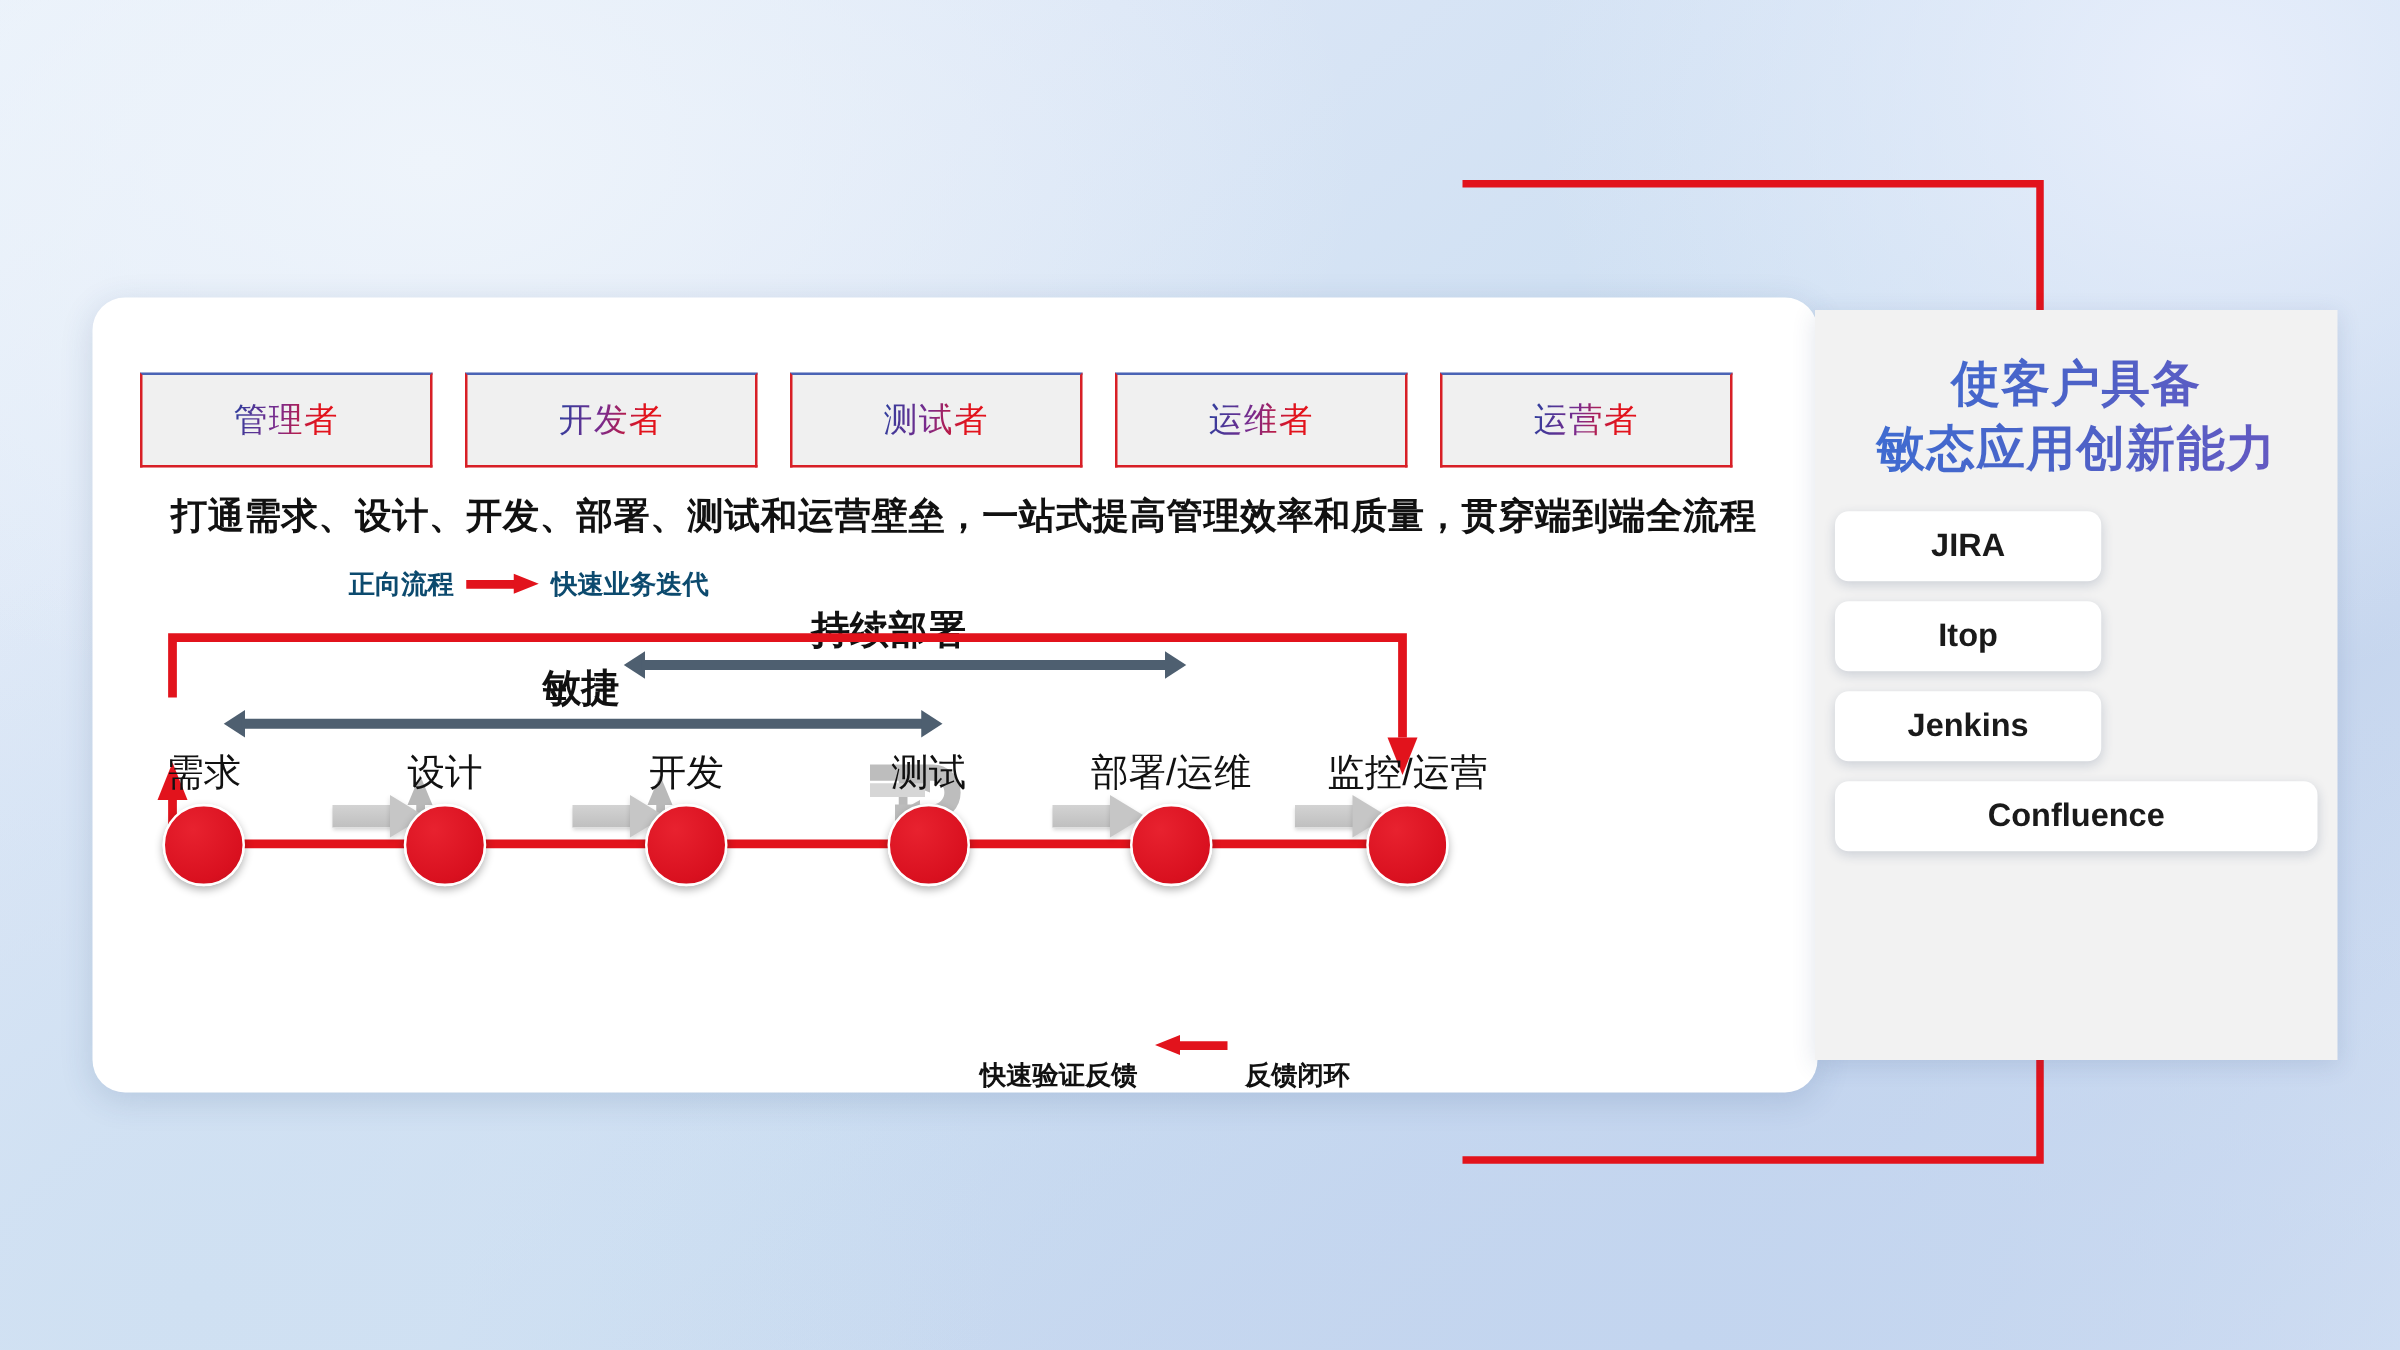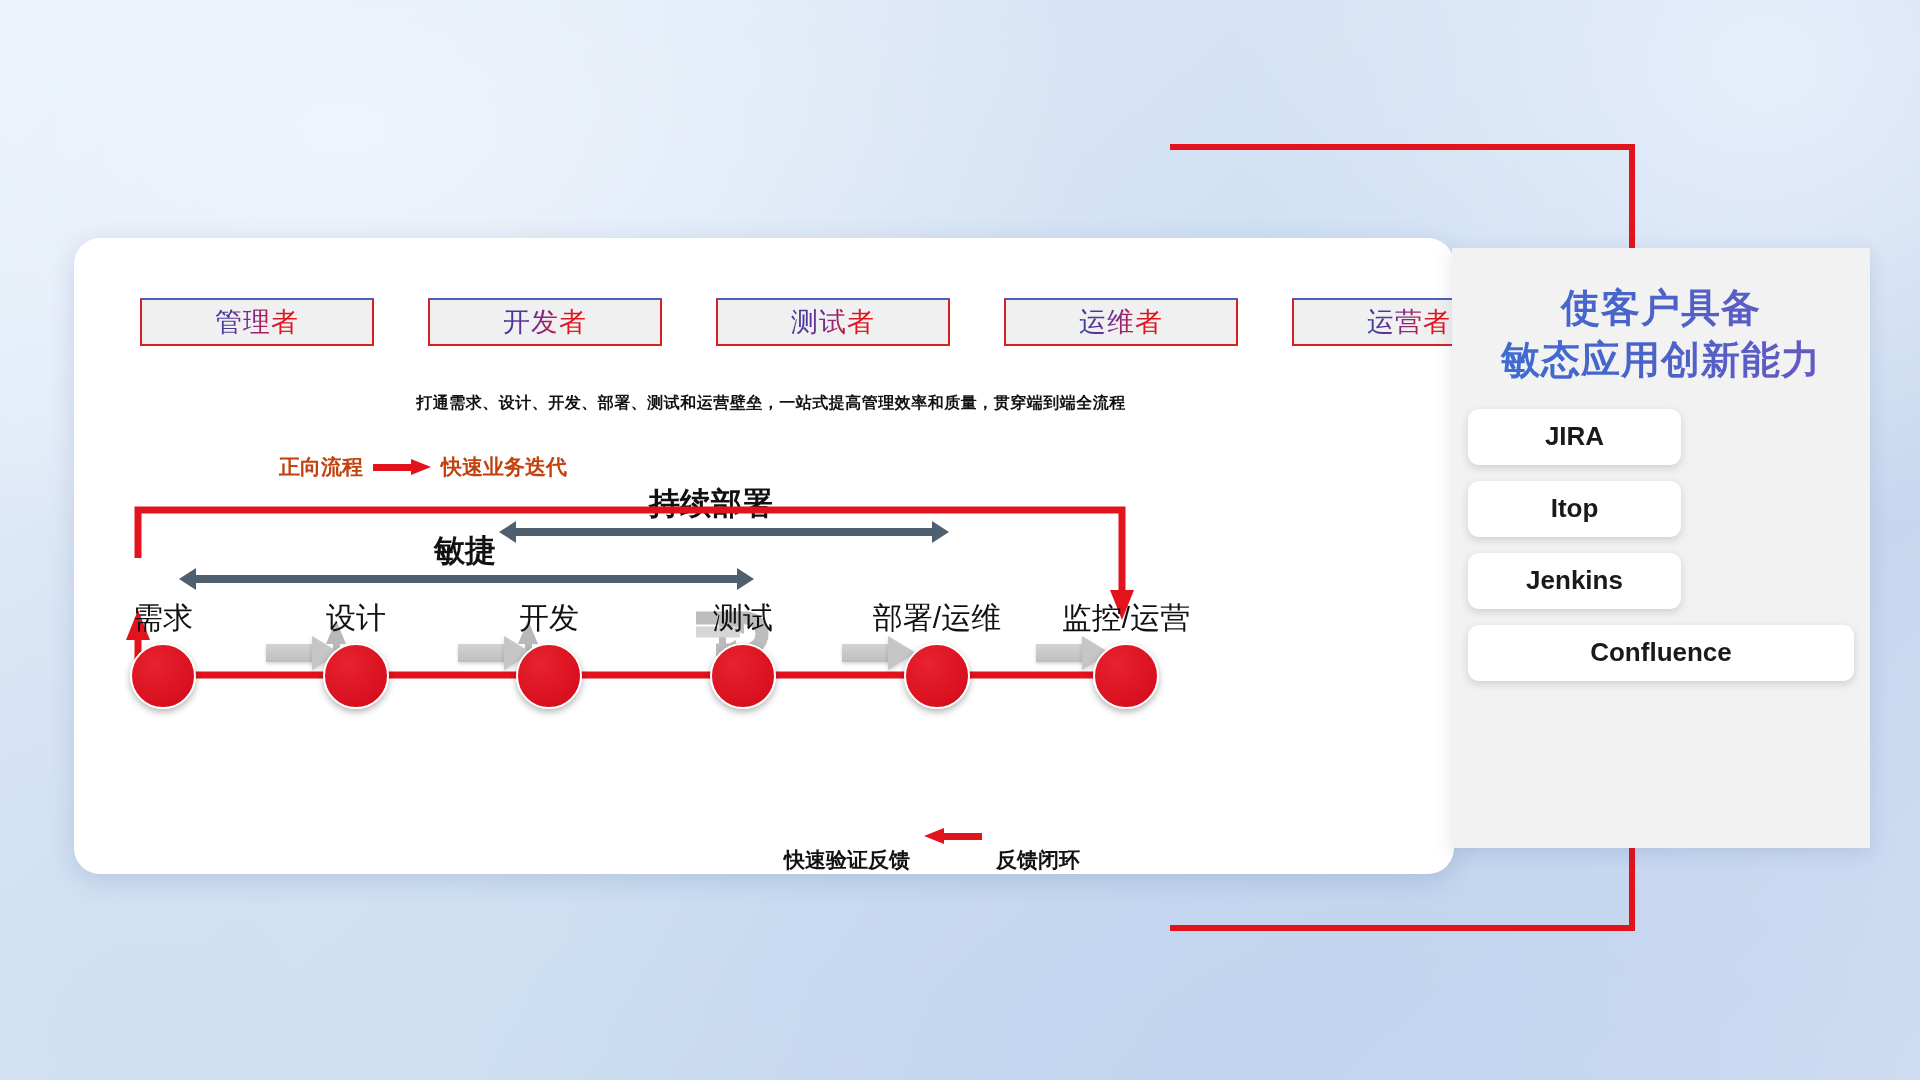--- a/index.html
+++ b/index.html
@@ -21,45 +21,44 @@
   
   .card{
     position:absolute;left:74px;top:238px;width:1380px;height:636px;
     background:#ffffff;border-radius:26px;
     box-shadow:0 6px 26px rgba(40,70,120,.16);
   }
 
   
   .roles{position:absolute;left:38px;top:60px;display:flex;gap:26px;}
   .role{
-    width:234px;height:48px;background:#f0f0f0;
+    width:234px;height:76px;background:#f0f0f0;
     border-top:2px solid #4a63b5;
     border-left:2px solid #d81f26;
     border-right:2px solid #d81f26;
     border-bottom:2px solid #d81f26;
     display:flex;align-items:center;justify-content:center;
     box-sizing:border-box;
-    margin-left:28px;
   }
   .role span{
     font-size:27px;font-weight:400;letter-spacing:1px;
     background:linear-gradient(100deg,#2b3f9e 0%,#7b2a8c 42%,#e2131c 78%);
     -webkit-background-clip:text;background-clip:text;color:transparent;
   }
 
   
   .desc{
     position:absolute;left:52px;top:155px;width:1290px;
-    font-size:16px;font-weight:bold;color:#111;letter-spacing:.5px;
+    font-size:29px;font-weight:bold;color:#111;letter-spacing:.5px;
     text-align:center;
   }
 
   
   .legend-fwd{position:absolute;left:205px;top:215px;display:flex;align-items:center;gap:10px;}
-  .legend-fwd .lbl{font-size:21px;font-weight:bold;color:#c2410c;}
+  .legend-fwd .lbl{font-size:21px;font-weight:bold;color:#0c4a6e;}
   .arrow-red-r{width:58px;height:16px;position:relative;}
   .arrow-red-r:before{content:"";position:absolute;left:0;top:5px;width:40px;height:7px;background:#e2131c;}
   .arrow-red-r:after{content:"";position:absolute;left:38px;top:0;width:0;height:0;
     border-left:20px solid #e2131c;border-top:8px solid transparent;border-bottom:8px solid transparent;}
 
   
   .cap{position:absolute;font-size:31px;font-weight:bold;color:#111;}
   .cap-deploy{left:575px;top:245px;}
   .cap-agile{left:360px;top:292px;}
 

